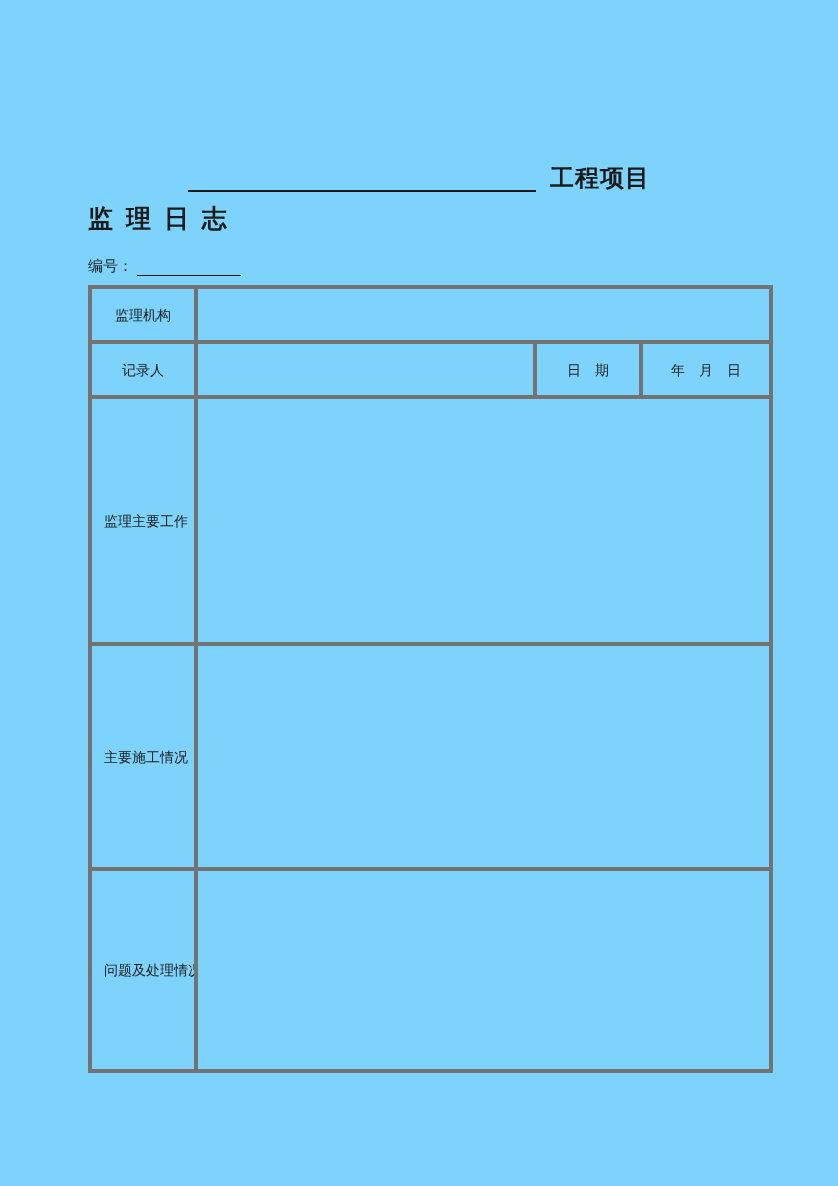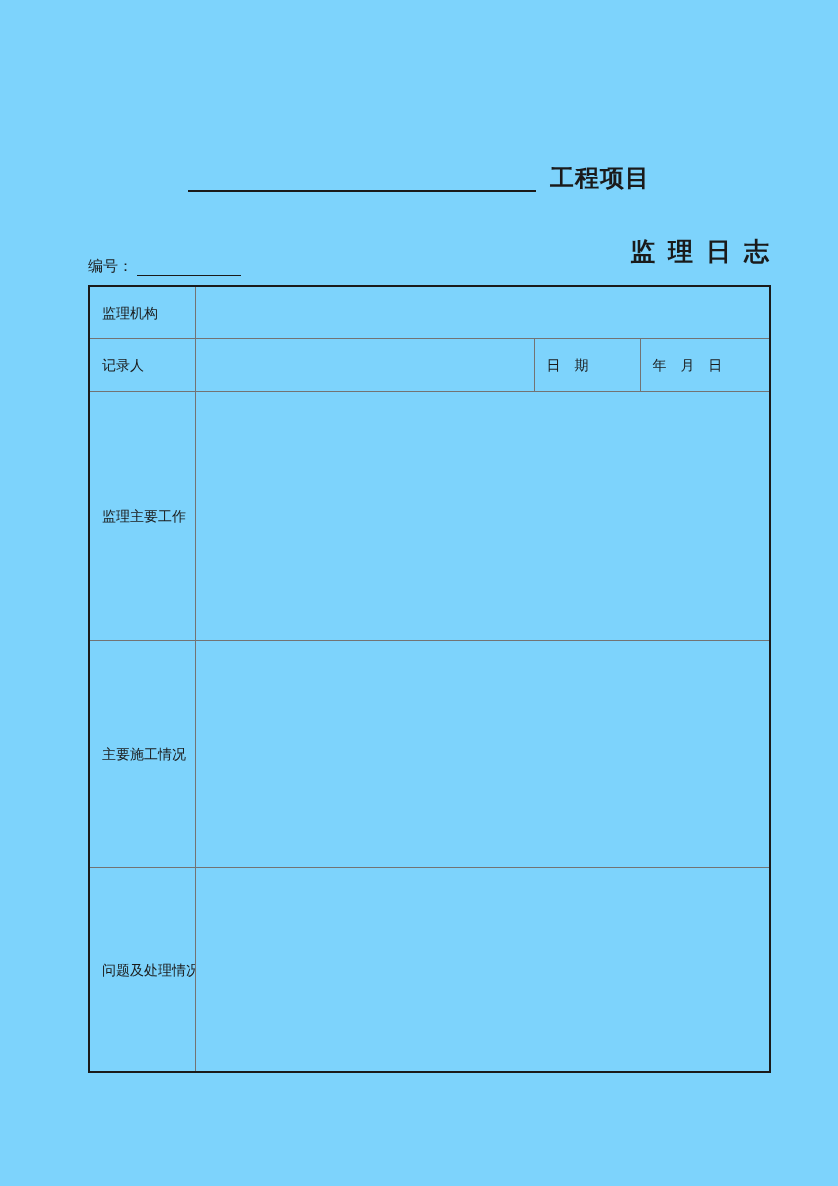--- a/index.html
+++ b/index.html
@@ -39,27 +39,26 @@
     font-weight: bold;
     line-height: 28px;
     letter-spacing: 1px;
     white-space: pre;
   }
   .doc-title {
     position: absolute;
     left: 88px;
     top: 202px;
     width: 681px;
-    text-align: right;
+    text-align: left;
     font-size: 25px;
     font-weight: bold;
     line-height: 32px;
     word-spacing: 6px;
     white-space: pre;
-    margin-top: 33px;
   }
   .serial-line {
     position: absolute;
     left: 88px;
     top: 250px;
     width: 681px;
     height: 26px;
     display: flex;
     align-items: flex-end;
     padding-right: 27px;
@@ -82,25 +81,25 @@
     position: absolute;
     left: 88px;
     top: 285px;
     width: 681px;
     height: 788px;
     border-collapse: collapse;
     table-layout: fixed;
     border: 2px solid #1a1a1a;
   }
   table.log-table td {
-    border: 1px solid #737373;
+    border: 4px solid #737373;
     font-size: 14px;
     line-height: 20px;
     vertical-align: middle;
-    text-align: left;
+    text-align: center;
     padding: 12px;
     white-space: pre;
     overflow: hidden;
   }
   col.c1 { width: 106px; }
   col.c2 { width: 339px; }
   col.c3 { width: 106px; }
   col.c4 { width: 130px; }
   tr.r-small  { height: 44px; }
   tr.r-small2 { height: 46px; }

